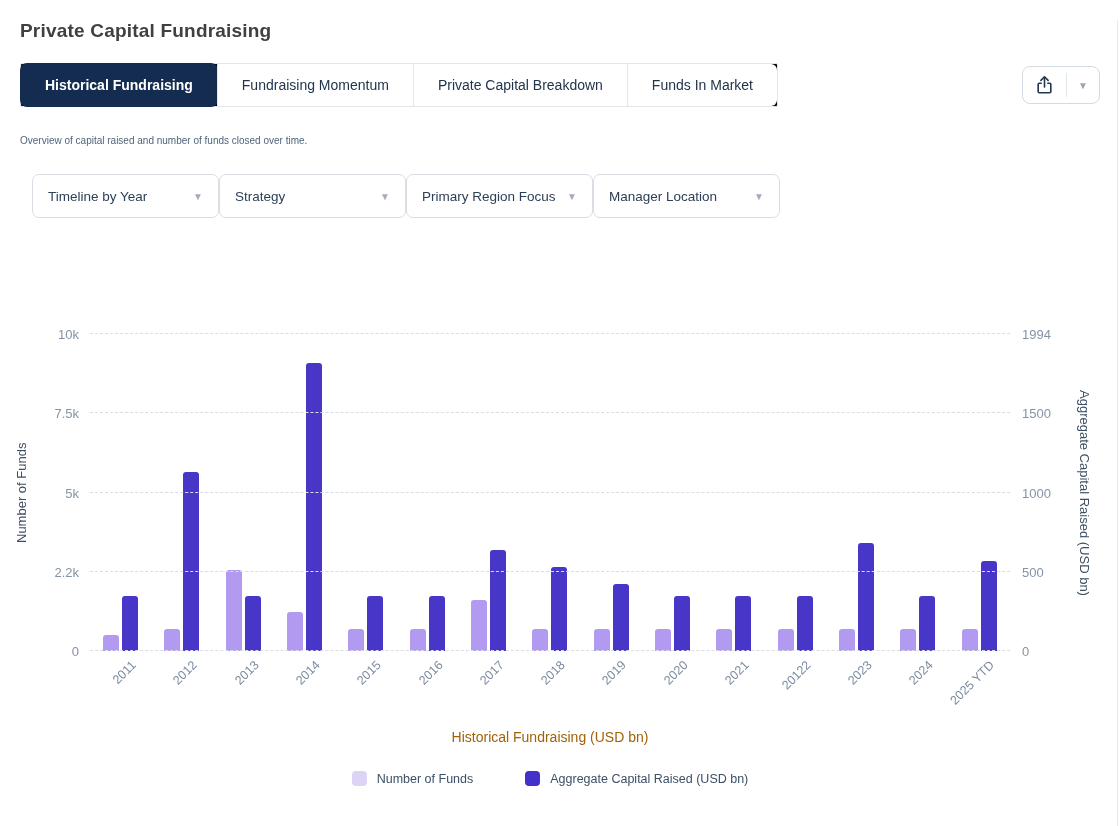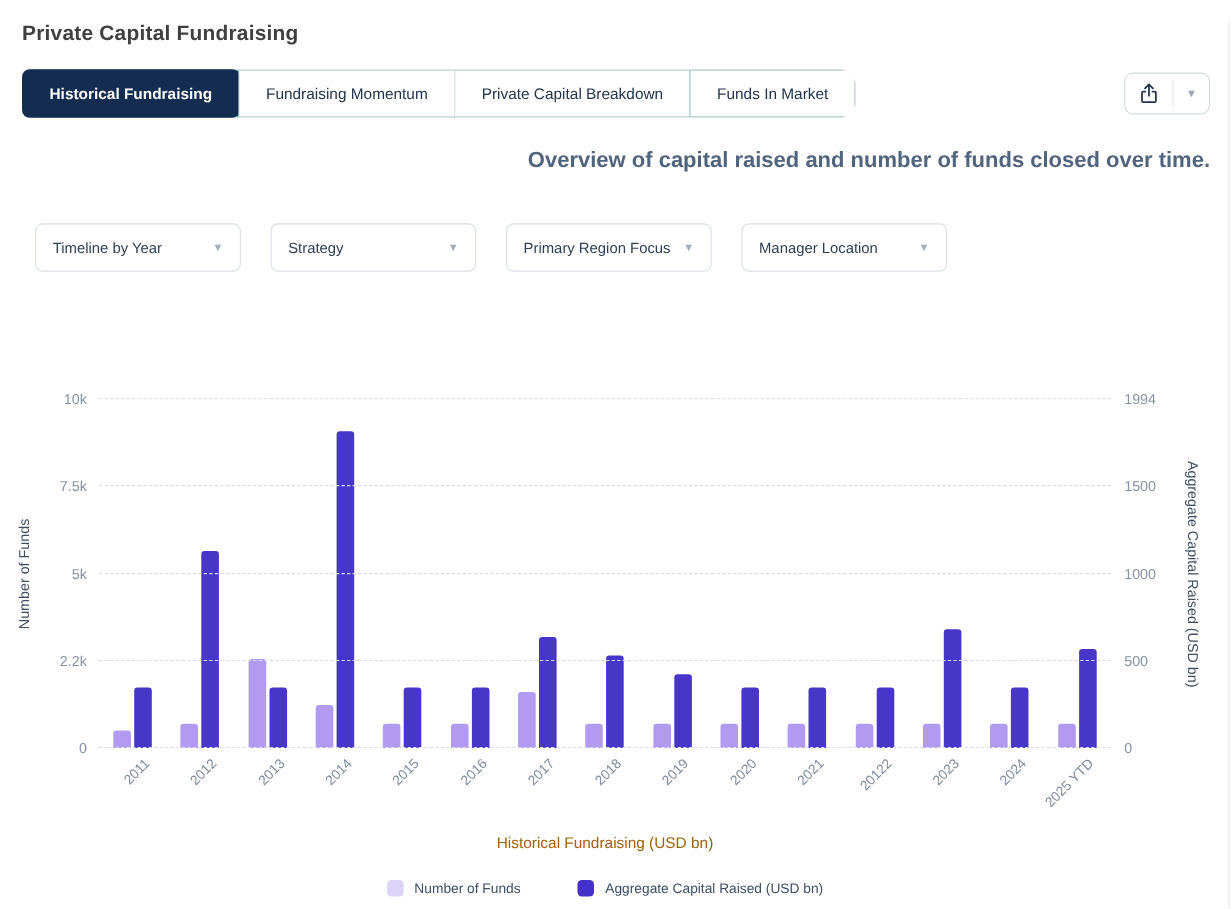--- a/index.html
+++ b/index.html
@@ -10,43 +10,43 @@
     color:#12294a;
     overflow:hidden;
   }
   .page { position:relative; width:1120px; height:826px; padding:0 20px; }
   .page-edge { position:absolute; top:0; right:2px; width:1px; height:100%; background:#e6e9ee; }
 
   
   .page-title { margin-top:20px; font-size:19px; font-weight:700; color:#404040; letter-spacing:.2px; }
 
   .tab-row { margin-top:21px; display:flex; justify-content:space-between; align-items:flex-start; }
-  .tabs { display:inline-flex; border:1px solid #e3e7ec; border-radius:13px; background:#0f766e; }
+  .tabs { display:inline-flex; border:1px solid #e3e7ec; border-radius:2px; background:#000000; }
   .tab {
     padding:13px 24px; font-size:14px; color:#22354c; background:#fff; border:none;
     border-left:1px solid #e3e7ec; cursor:pointer; font-family:inherit; white-space:nowrap;
   }
   .tab:first-child { border-left:none; border-radius:6px 0 0 6px; }
   .tab:last-child { border-radius:0 6px 6px 0; }
   .tab.active {
     background:#132c50; color:#ffffff; font-weight:700; border-radius:7px;
     margin:-1px; padding:14px 25px; border-left:none;
   }
   .export-btn {
     display:flex; align-items:center; height:38px; margin-top:3px;
     background:#fff; border:1px solid #d5dbe2; border-radius:8px; cursor:pointer;
   }
   .export-share { display:flex; align-items:center; padding:0 12px; }
   .export-divider { width:1px; height:24px; background:#e2e6eb; }
   .export-caret { padding:0 11px; color:#9aa6b4; font-size:10px; }
 
-  .description { margin-top:28px; font-size:20px; font-weight:700; color:#50647c;text-align:right; }
+  .description { margin-top:28px; font-size:10px; font-weight:400; color:#50647c; }
 
   
-  .filters { display:flex; gap:27px; margin-top:45px;padding-left:12px; }
+  .filters { display:flex; margin-top:28px;padding-left:12px; }
   .filter {
     width:187px; height:44px; border:1px solid #d9dee5; border-radius:7px; background:#fff;
     display:flex; align-items:center; justify-content:space-between; padding:0 15px;
     font-size:13.5px; color:#2c3f55; cursor:pointer;
   }
   .filter .caret { color:#a3adbb; font-size:10px; }
 
   
   .chart-section { position:relative; height:602px; }
   .plot { position:absolute; top:116px; left:70px; width:920px; height:317px; }

